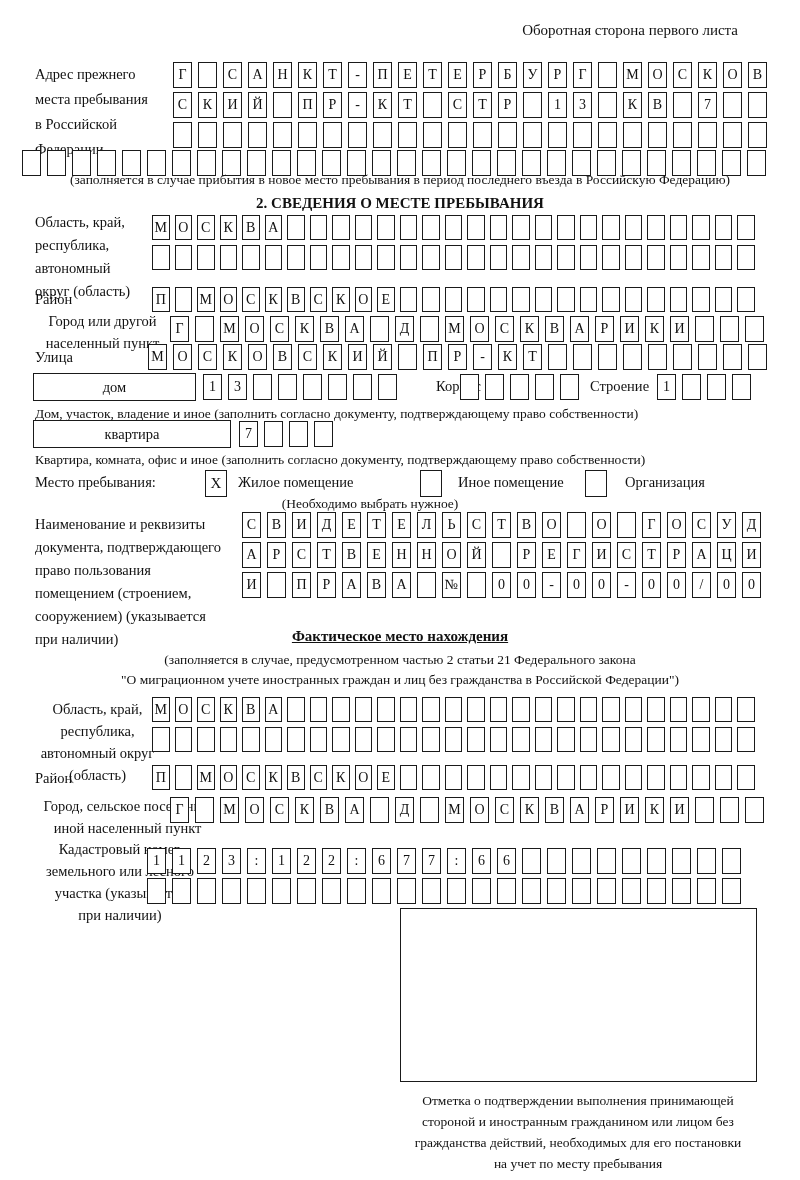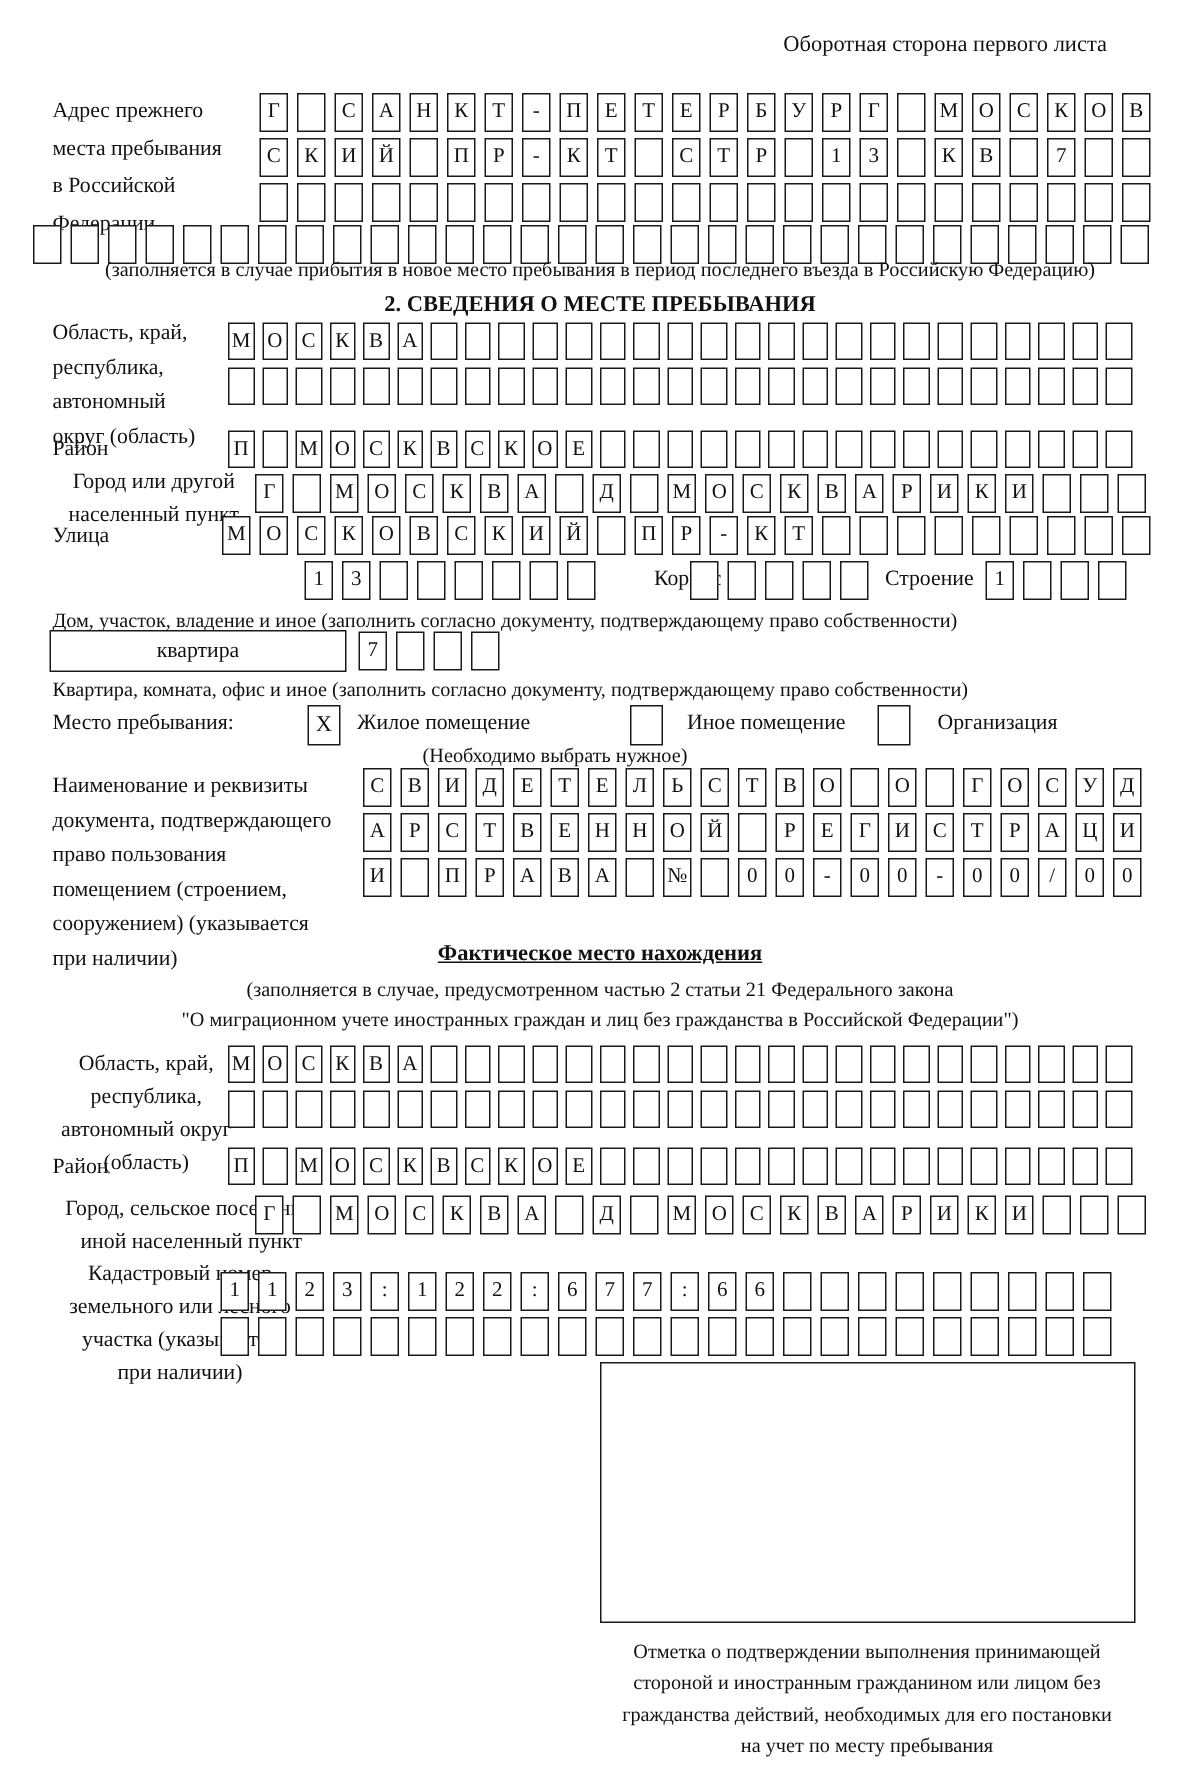--- a/index.html
+++ b/index.html
@@ -292,20 +292,21 @@
       <div class="cell"></div>
       <div class="cell"></div>
       <div class="cell"></div>
       <div class="cell"></div>
       <div class="cell"></div>
       <div class="cell"></div>
       <div class="cell"></div>
       <div class="cell"></div>
     </div>
 
+  <div class="wbox" style="top:373px;left:33px;width:163px;height:28px;">дом</div>
   <div class="cellrow" style="top:374px;left:203px;">
       <div class="cell">1</div>
       <div class="cell">3</div>
       <div class="cell"></div>
       <div class="cell"></div>
       <div class="cell"></div>
       <div class="cell"></div>
       <div class="cell"></div>
       <div class="cell"></div>
     </div>

